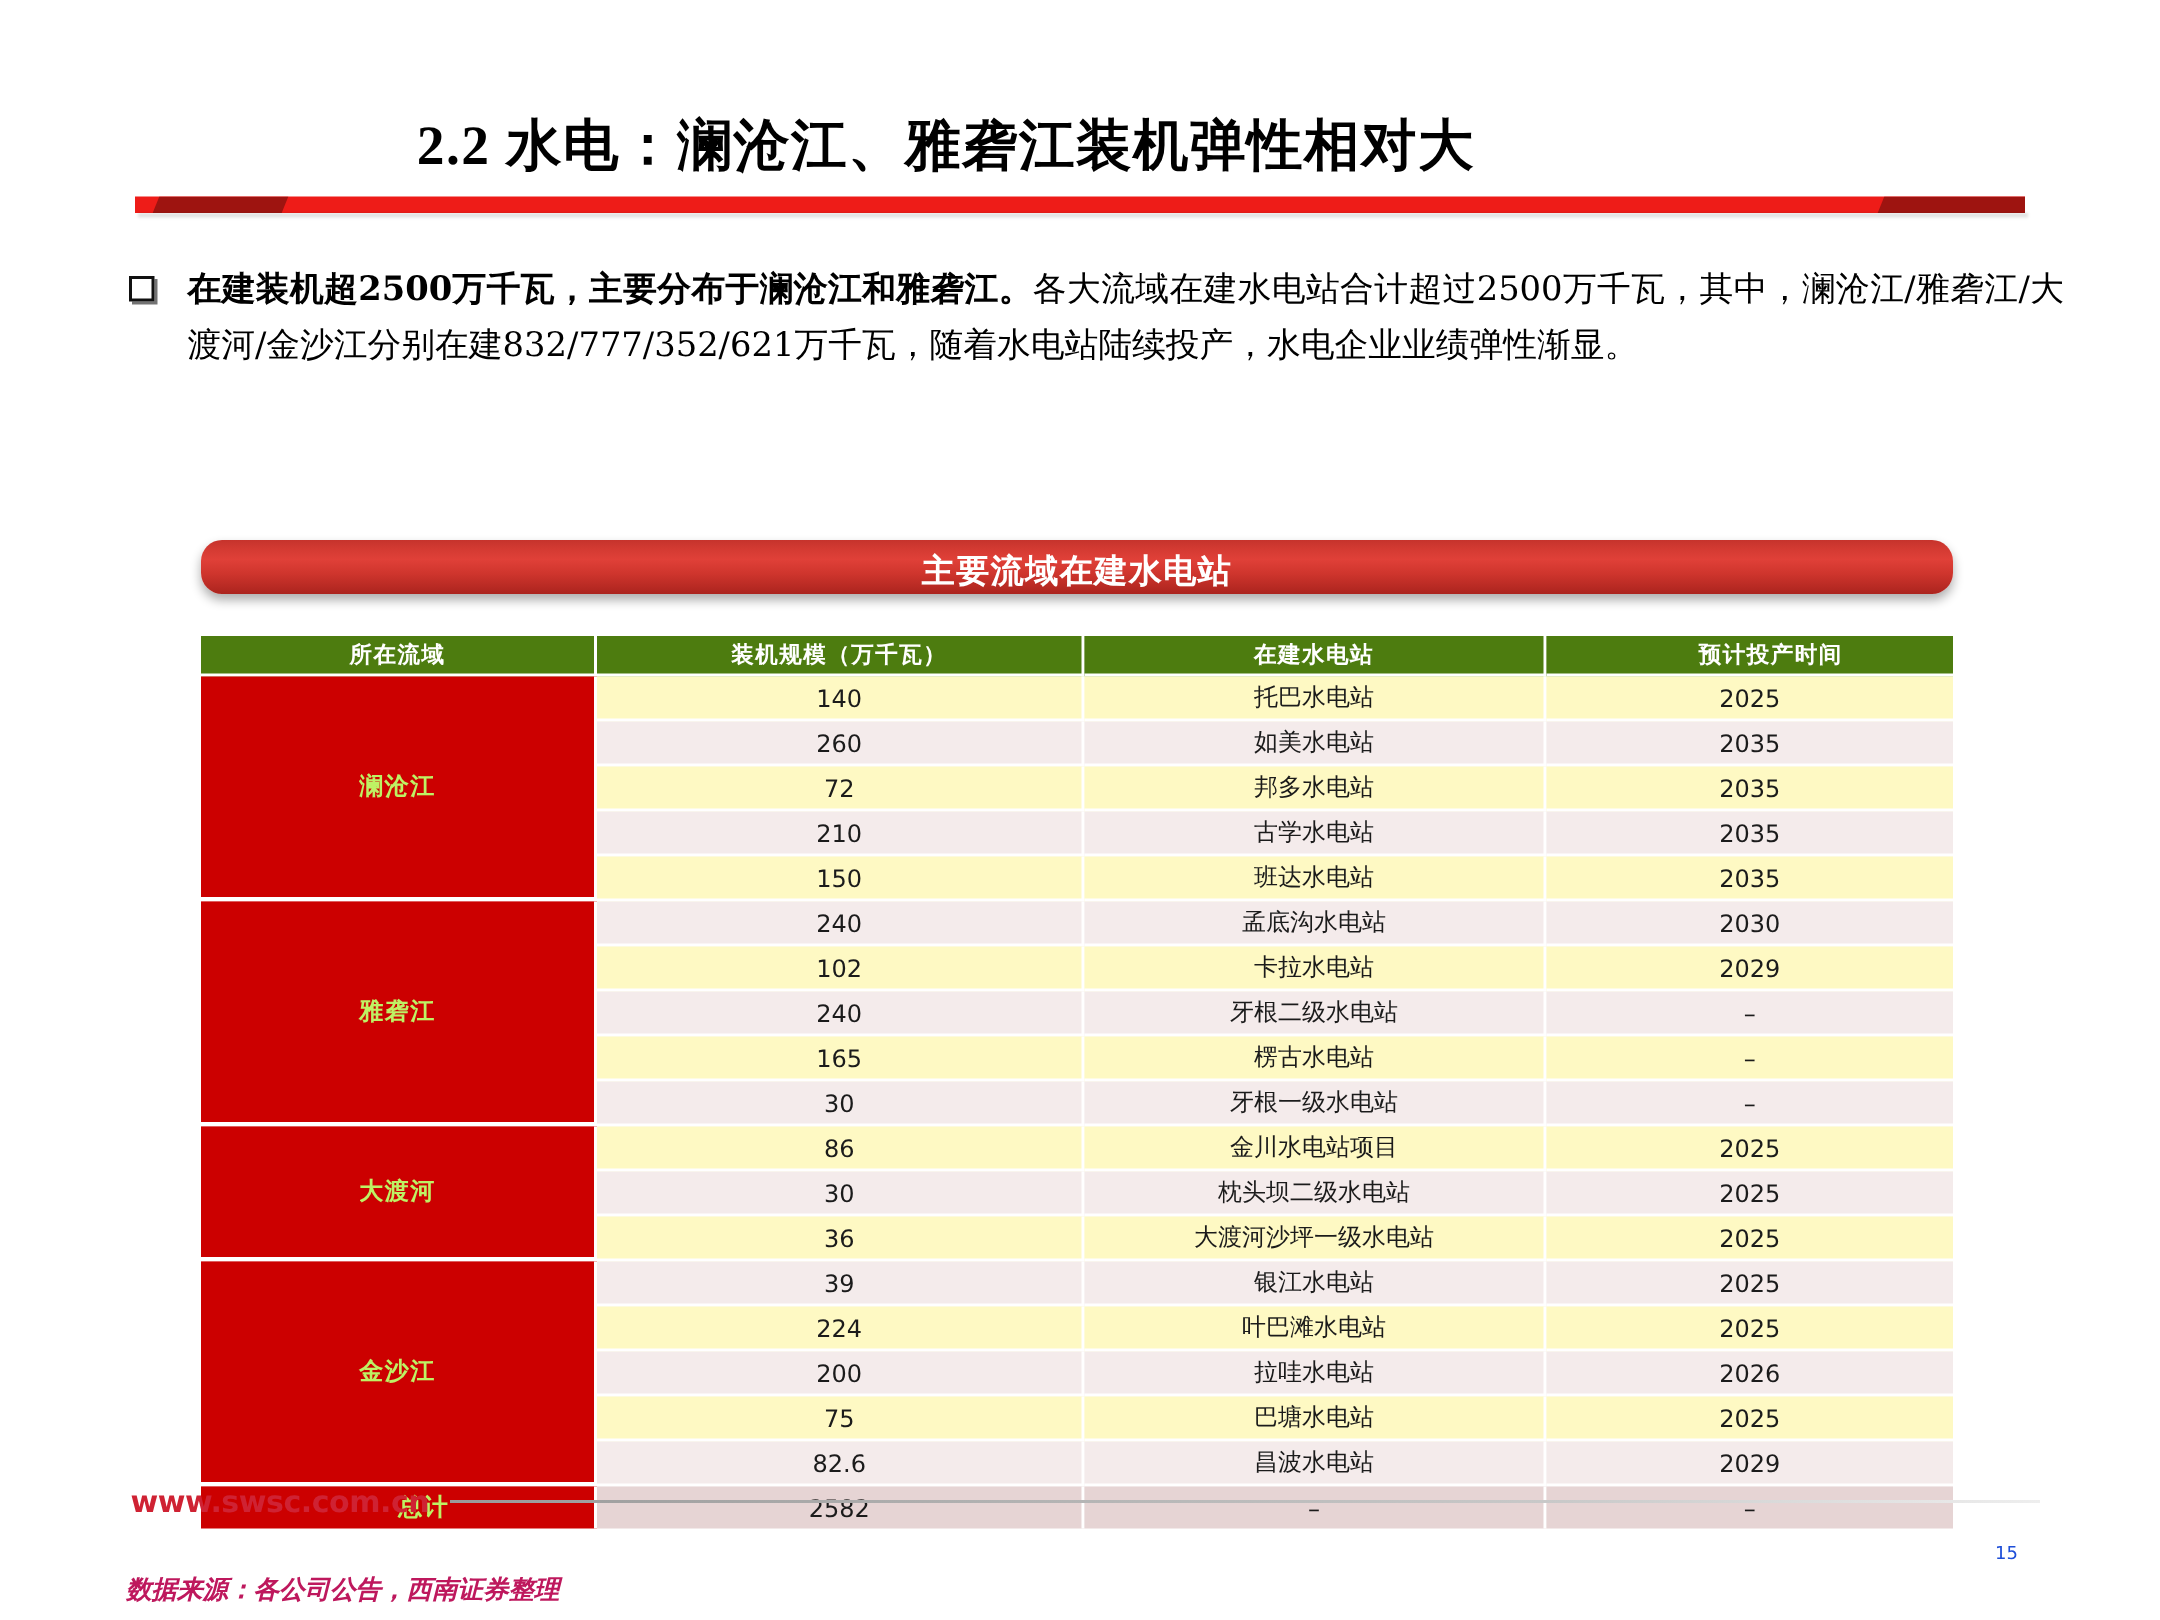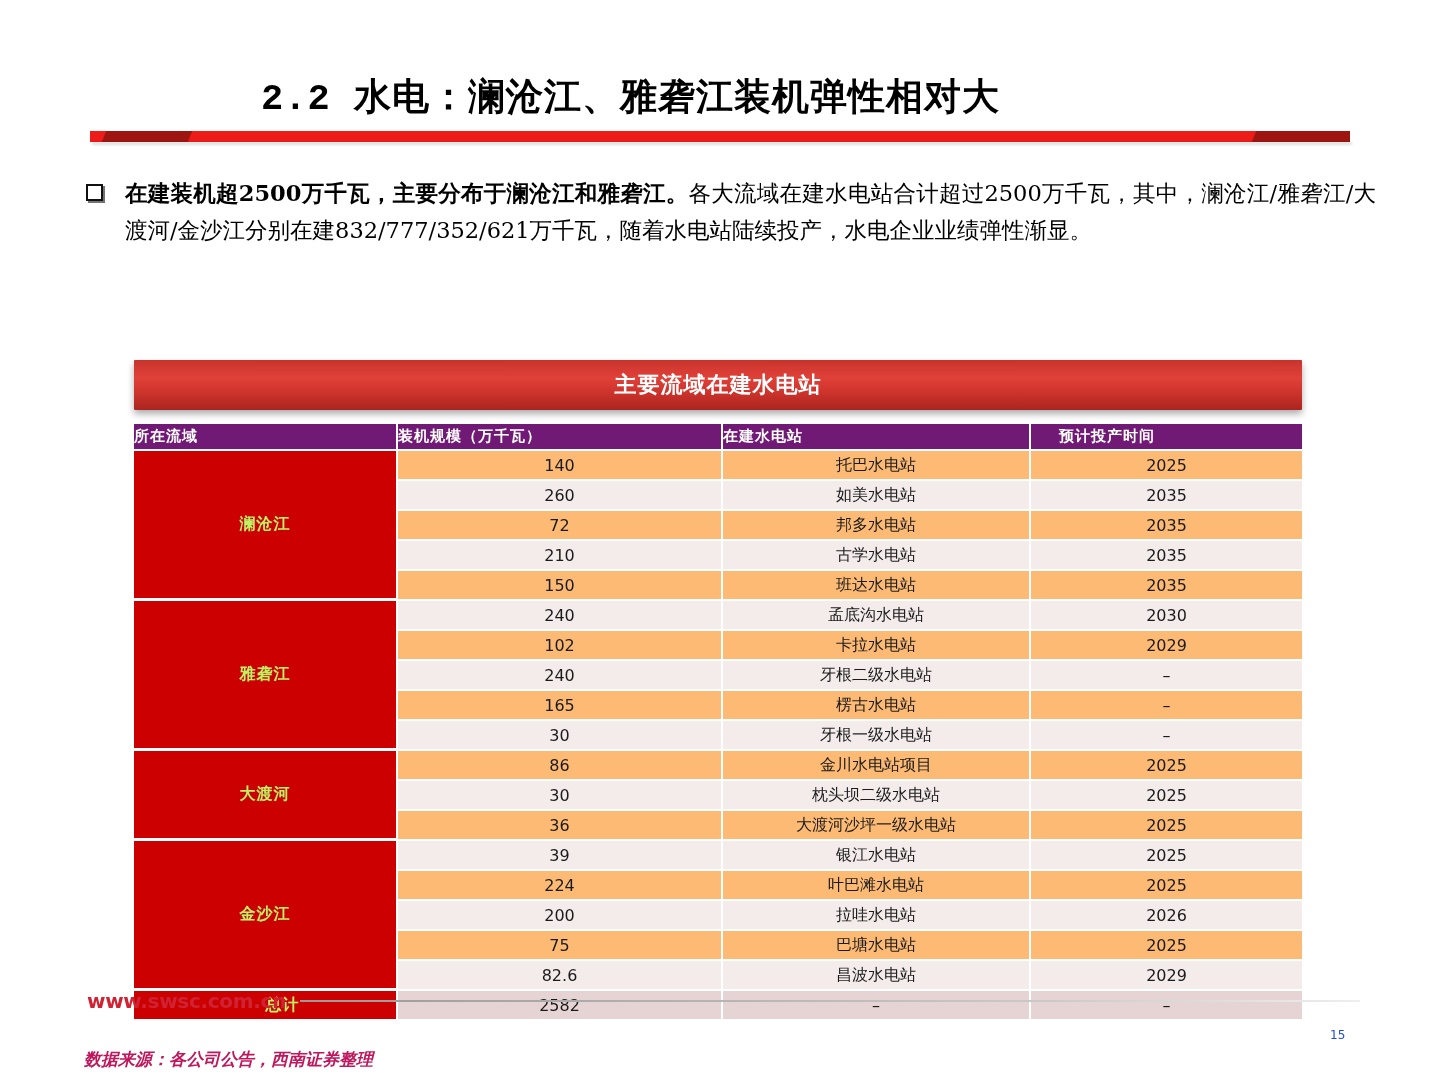--- a/index.html
+++ b/index.html
@@ -15,21 +15,21 @@
     position: relative;
   }
 
   
   .slide-title {
     position: absolute;
     left: 0;
     top: 72px;
     width: 1261px;
     text-align: center;
-    font-family: Liberation Mono, monospace;
+    font-family: Liberation Serif, serif;
     font-weight: bold;
     font-size: 37px;
     letter-spacing: 1px;
     color: #000000;
     white-space: nowrap;
   }
 
   
   .title-rule {
     position: absolute;
@@ -99,31 +99,31 @@
   .body-text .lead {
     font-weight: bold;
   }
 
   
   .table-banner {
     position: absolute;
     left: 134px;
     top: 360px;
     width: 1168px;
-    height: 50px;
-    border-radius: 1px;
+    height: 36px;
+    border-radius: 14px;
     background: linear-gradient(to bottom,
                  #c6332c 0%,
                  #d33a32 16%,
                  #e04038 36%,
                  #cf352d 62%,
                  #ab241e 100%);
     box-shadow: 0 4px 7px rgba(0,0,0,0.33);
     display: flex;
-    align-items: center;
+    align-items: flex-end;
     justify-content: center;
   }
   .table-banner .banner-text {
     font-family: "DejaVu Sans", "Liberation Sans", sans-serif;
     font-weight: bold;
     font-size: 22px;
     color: #ffffff;
     letter-spacing: 1px;
   }
 
@@ -136,29 +136,29 @@
     border-collapse: separate;
     border-spacing: 0;
     table-layout: fixed;
   }
   .data-table col.c-basin  { width: 264px; }
   .data-table col.c-cap    { width: 325px; }
   .data-table col.c-name   { width: 308px; }
   .data-table col.c-date   { width: 271px; }
 
   .data-table thead th {
-    background: #701a75;
+    background: #4d7c0f;
     color: #ffffff;
     font-family: "DejaVu Sans", "Liberation Sans", sans-serif;
     font-weight: bold;
     font-size: 15px;
     letter-spacing: 1px;
     height: 25px;
     padding: 0;
-    text-align: left;
+    text-align: center;
     border-right: 2px solid #ffffff;
     border-bottom: 2px solid #ffffff;
   }
   .data-table thead th:last-child { border-right: none; padding-left: 28px; }
 
   .data-table td {
     height: 28px;
     padding: 0;
     text-align: center;
     font-family: "DejaVu Sans", "Liberation Sans", sans-serif;
@@ -170,21 +170,21 @@
   .data-table td:last-child { border-right: none; }
 
   .data-table td.basin-cell {
     background: #cc0000;
     color: #bef264;
     font-weight: bold;
     font-size: 16px;
     letter-spacing: 1px;
     border-bottom: 3px solid #ffffff;
   }
-  .data-table tr.row-odd td.data-cell  { background: #fdba74; }
+  .data-table tr.row-odd td.data-cell  { background: #fef9c3; }
   .data-table tr.row-even td.data-cell { background: #f4ebeb; }
 
   .data-table tr.total-row td.basin-cell {
     background: #cc0000;
     border-bottom: none;
     padding-left: 35px;
   }
   .data-table tr.total-row td.data-cell {
     background: #e6d4d4;
     border-bottom: none;

